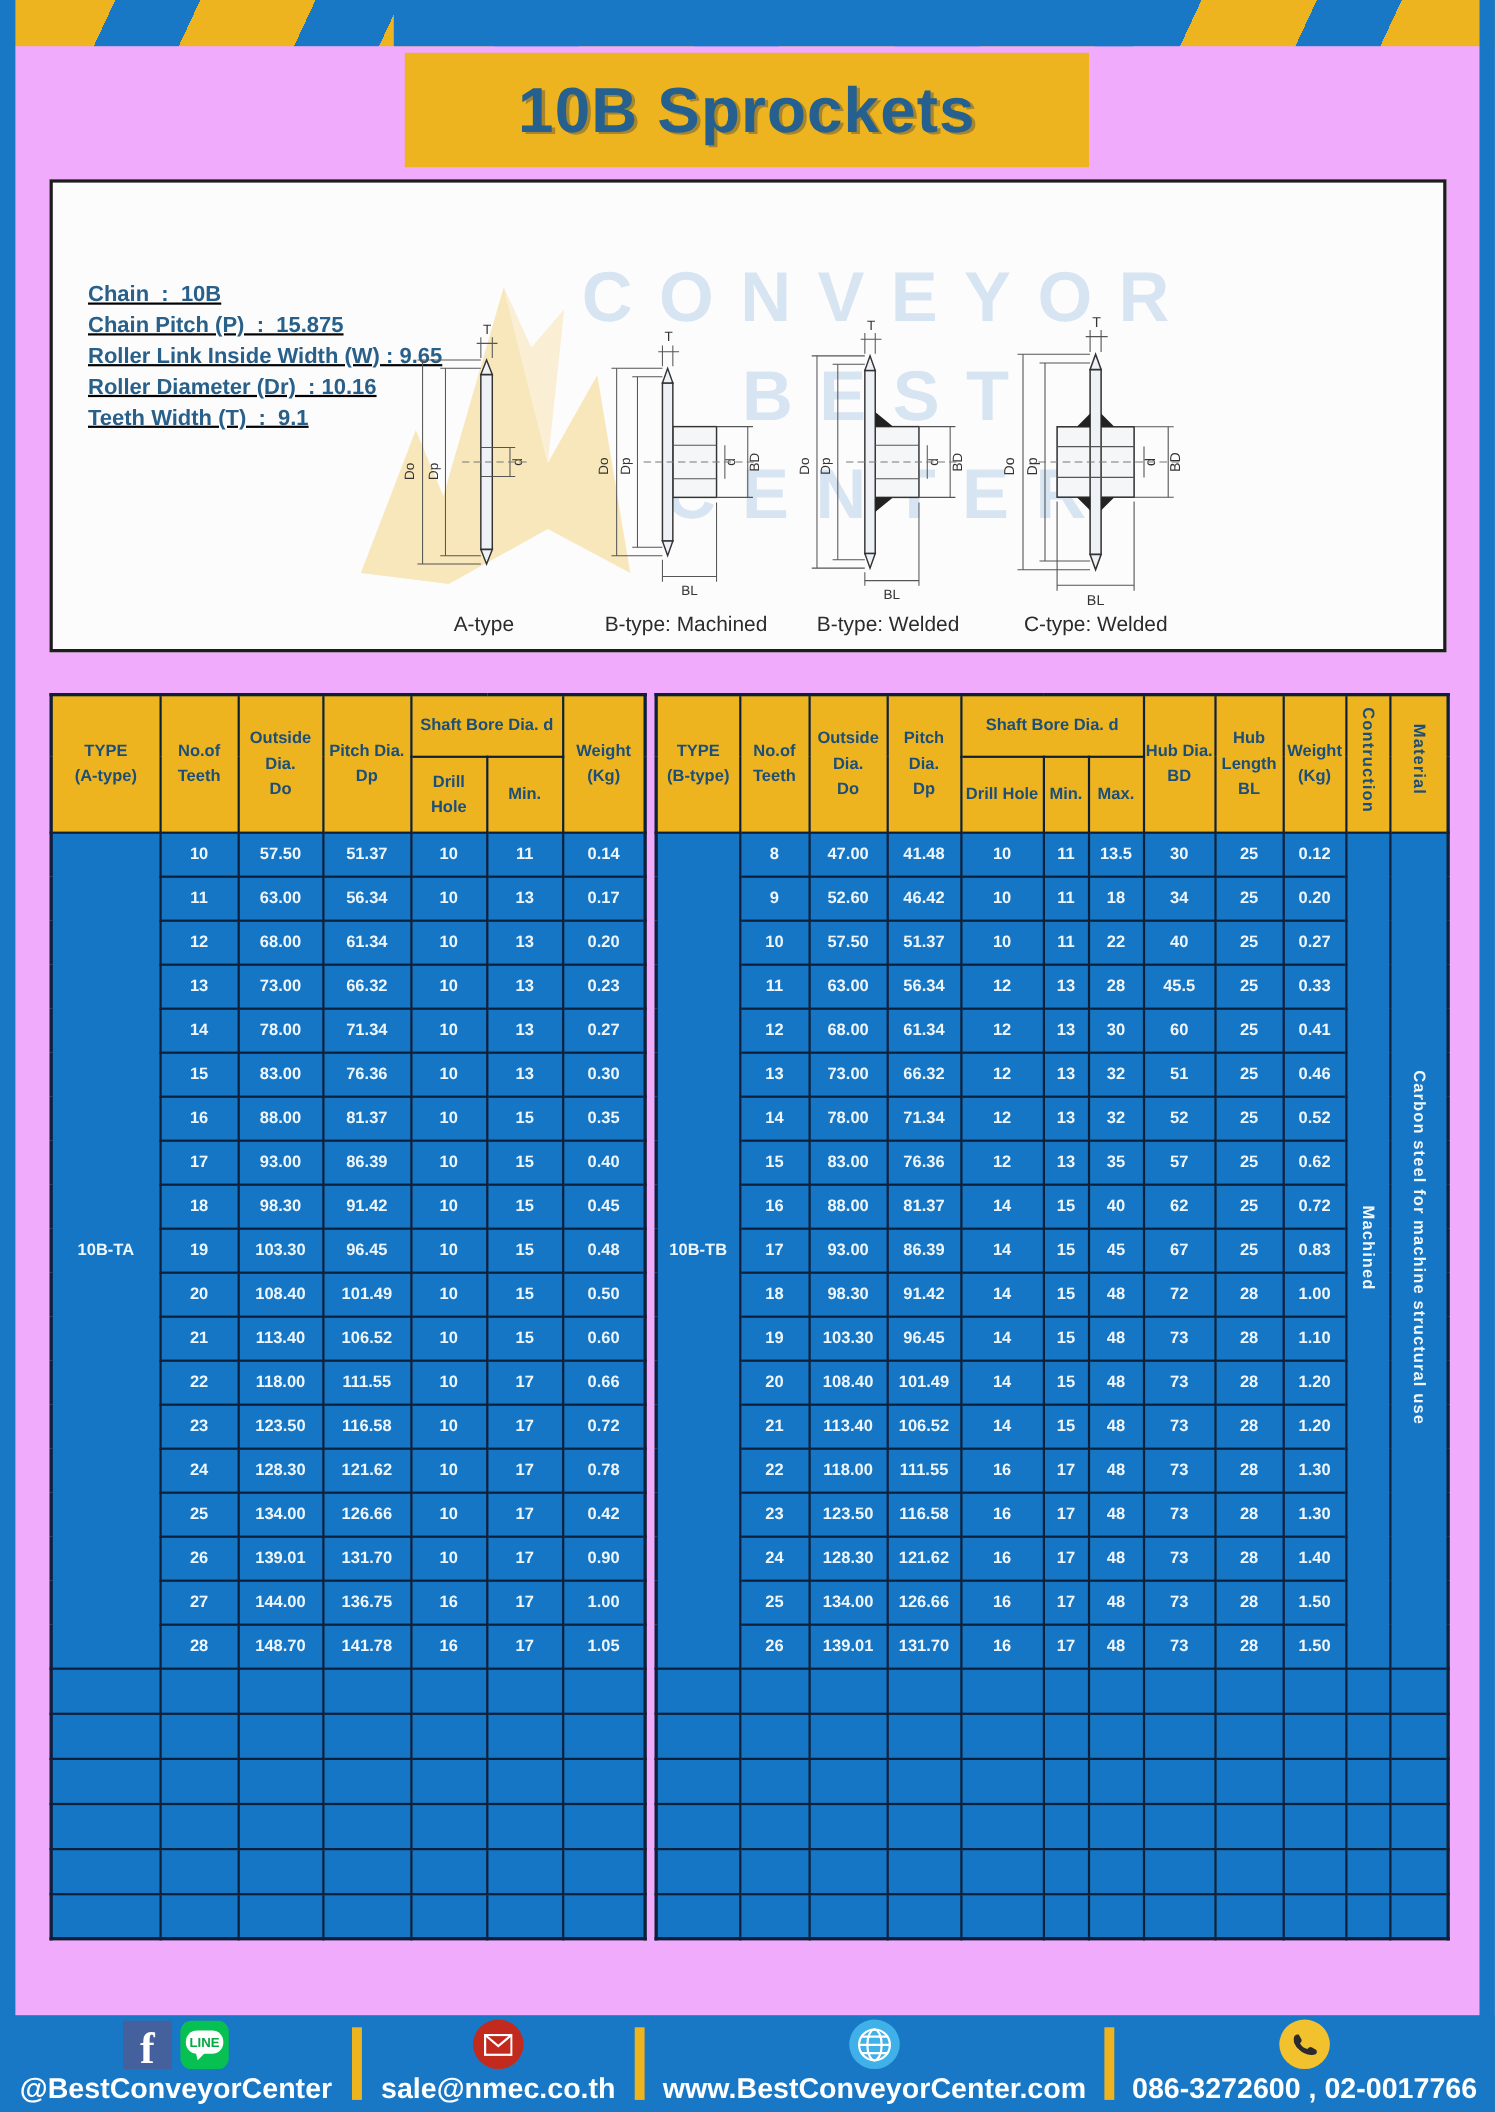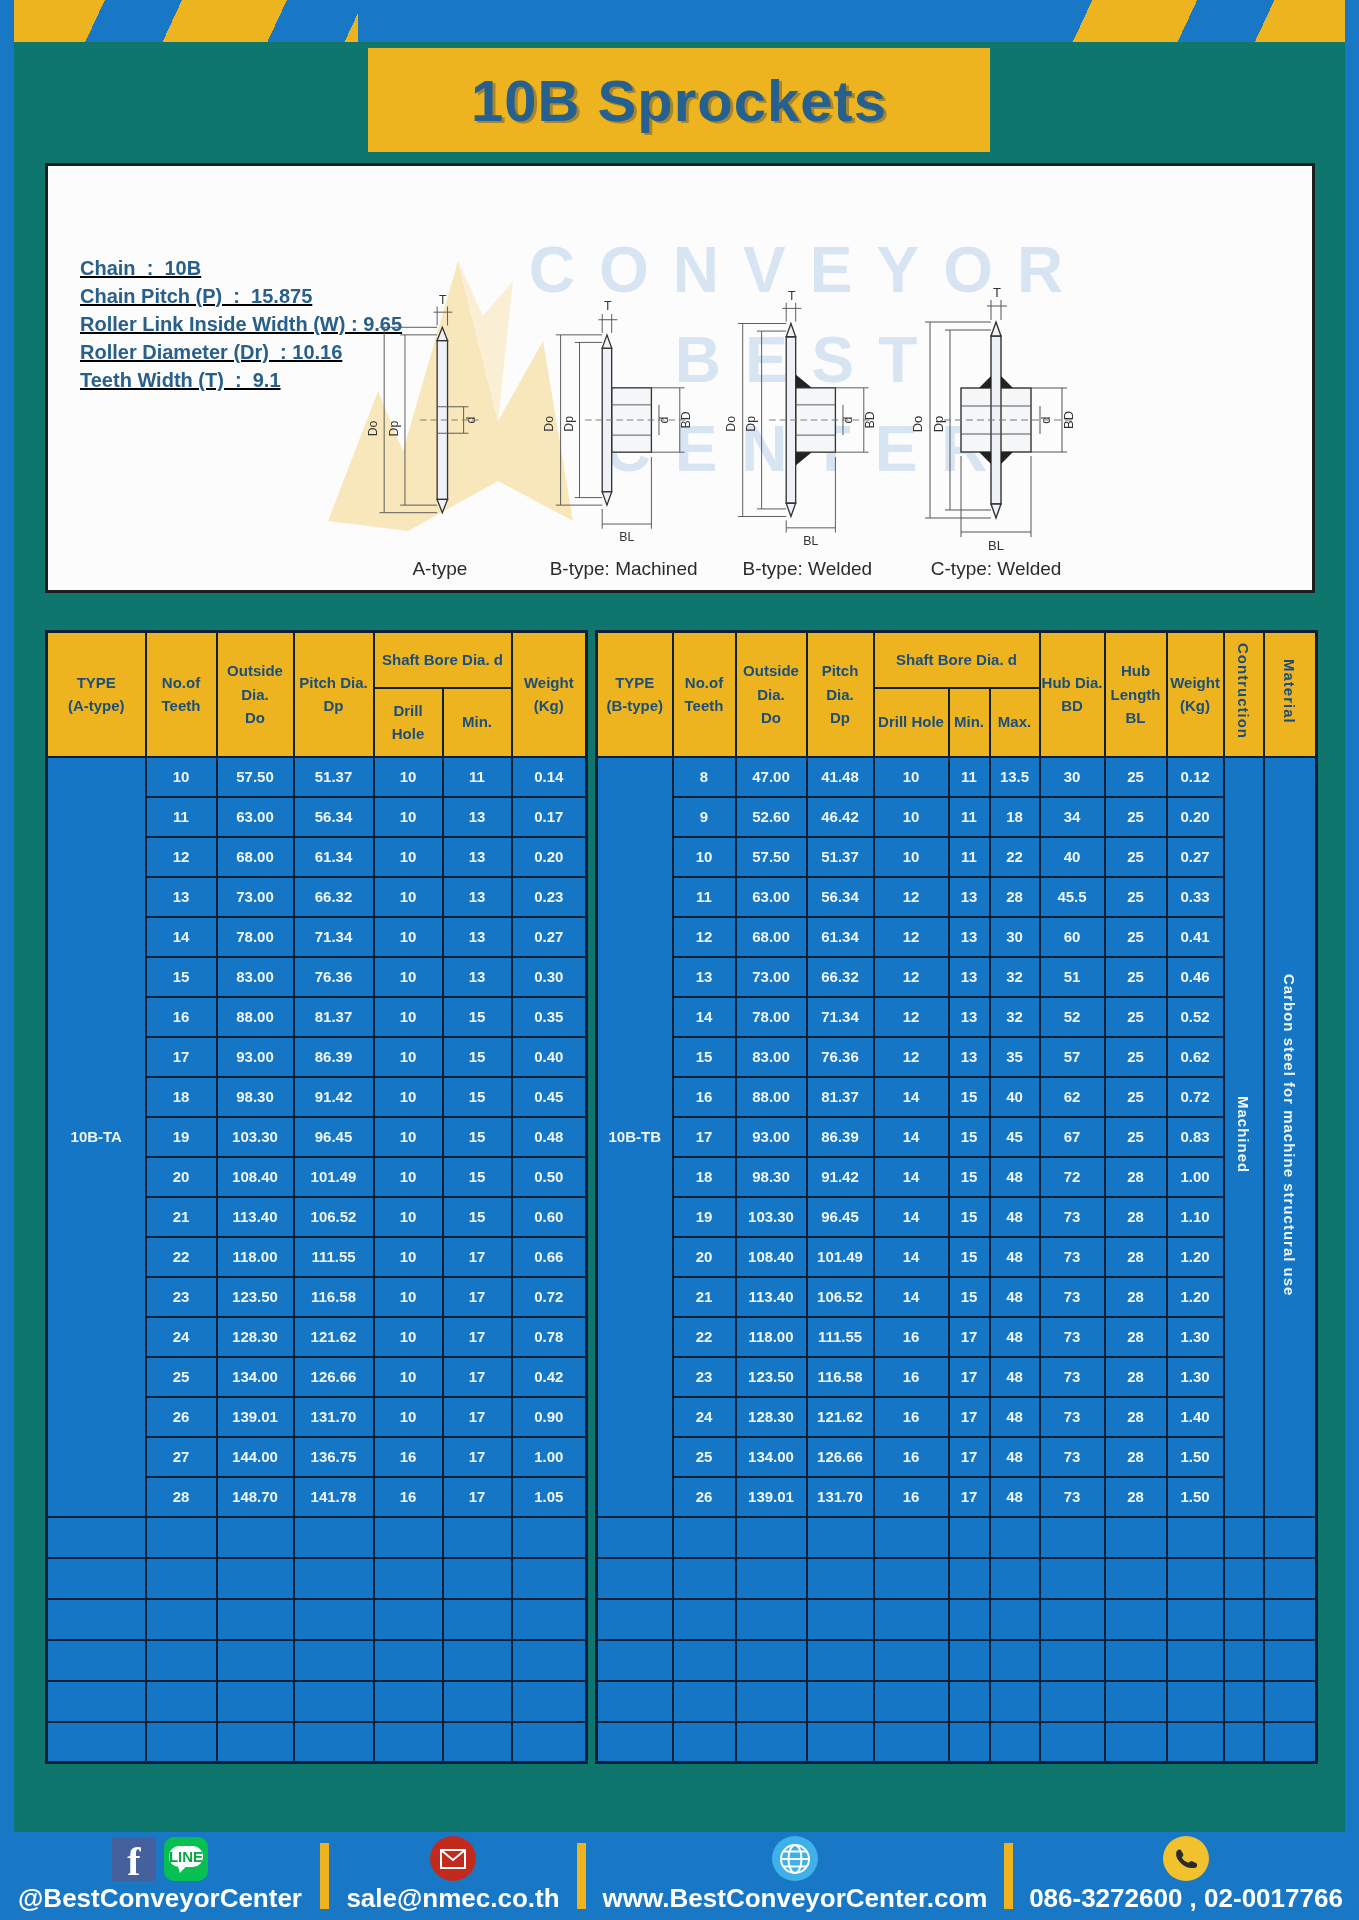--- a/index.html
+++ b/index.html
@@ -1,17 +1,17 @@
 <!DOCTYPE html>
 <html><head>
 <meta charset="utf-8">
 <style>
   * { margin:0; padding:0; box-sizing:border-box; }
   body { background:#888; font-family:"Liberation Sans", sans-serif; }
-  .page { position:relative; width:1359px; height:1920px; background:#0f766e; overflow:hidden; margin:0 auto; }
+  .page { position:relative; width:1359px; height:1920px; background:#f0abfc; overflow:hidden; margin:0 auto; }
 
   
   .hazard-top { position:absolute; left:0; top:0; width:1359px; height:42px;
     background:repeating-linear-gradient(115deg,#eeb41f 0 95px,#1878c6 95px 165px); }
   .hazard-cover { position:absolute; left:358px; top:0; width:672px; height:42px; background:#1878c6; }
   .side { position:absolute; top:0; bottom:0; width:14px; background:#1878c6; z-index:6; }
   .side.left { left:0; } .side.right { right:0; }
 
   
   .title-box { position:absolute; left:368px; top:48px; width:622px; height:104px; background:#eeb41f;
@@ -68,21 +68,21 @@
   .f-g1 { width:320px; } .f-g2 { width:248px; } .f-g3 { width:418px; } .f-g4 { flex:1; }
   .f-divider { width:9px; height:66px; background:#eeb41f; }
   .f-label { color:#ffffff; font-weight:bold; font-size:26px; margin-top:2px; white-space:nowrap; }
   .icon-row { display:flex; gap:8px; align-items:center; }
   .fb-icon { width:44px; height:44px; background:#44619d; color:#ffffff; display:flex;
     align-items:flex-end; justify-content:center; font-family:"Liberation Serif",serif;
     font-weight:bold; font-size:40px; line-height:0.95; overflow:hidden; }
   .line-icon { width:44px; height:44px; background:#06c152; border-radius:10px; position:relative; }
   .line-bubble { position:absolute; left:5px; top:9px; width:34px; height:21px; background:#ffffff;
     border-radius:10px; display:flex; align-items:center; justify-content:center;
-    font-size:15px; font-weight:bold; color:#06a845; }
+    font-size:12px; font-weight:bold; color:#06a845; }
   .line-tail { position:absolute; left:12px; top:28px; width:0; height:0;
     border-left:5px solid transparent; border-right:4px solid transparent; border-top:8px solid #ffffff;
     transform:rotate(18deg); }
   .round-icon { width:46px; height:46px; border-radius:50%; display:flex; align-items:center; justify-content:center; }
   .mail-bg { background:#c22a1e; } .globe-bg { background:#3fb0e8; } .phone-bg { background:#f2c12e; }
 </style>
 </head>
 <body>
 
 <div class="page">

